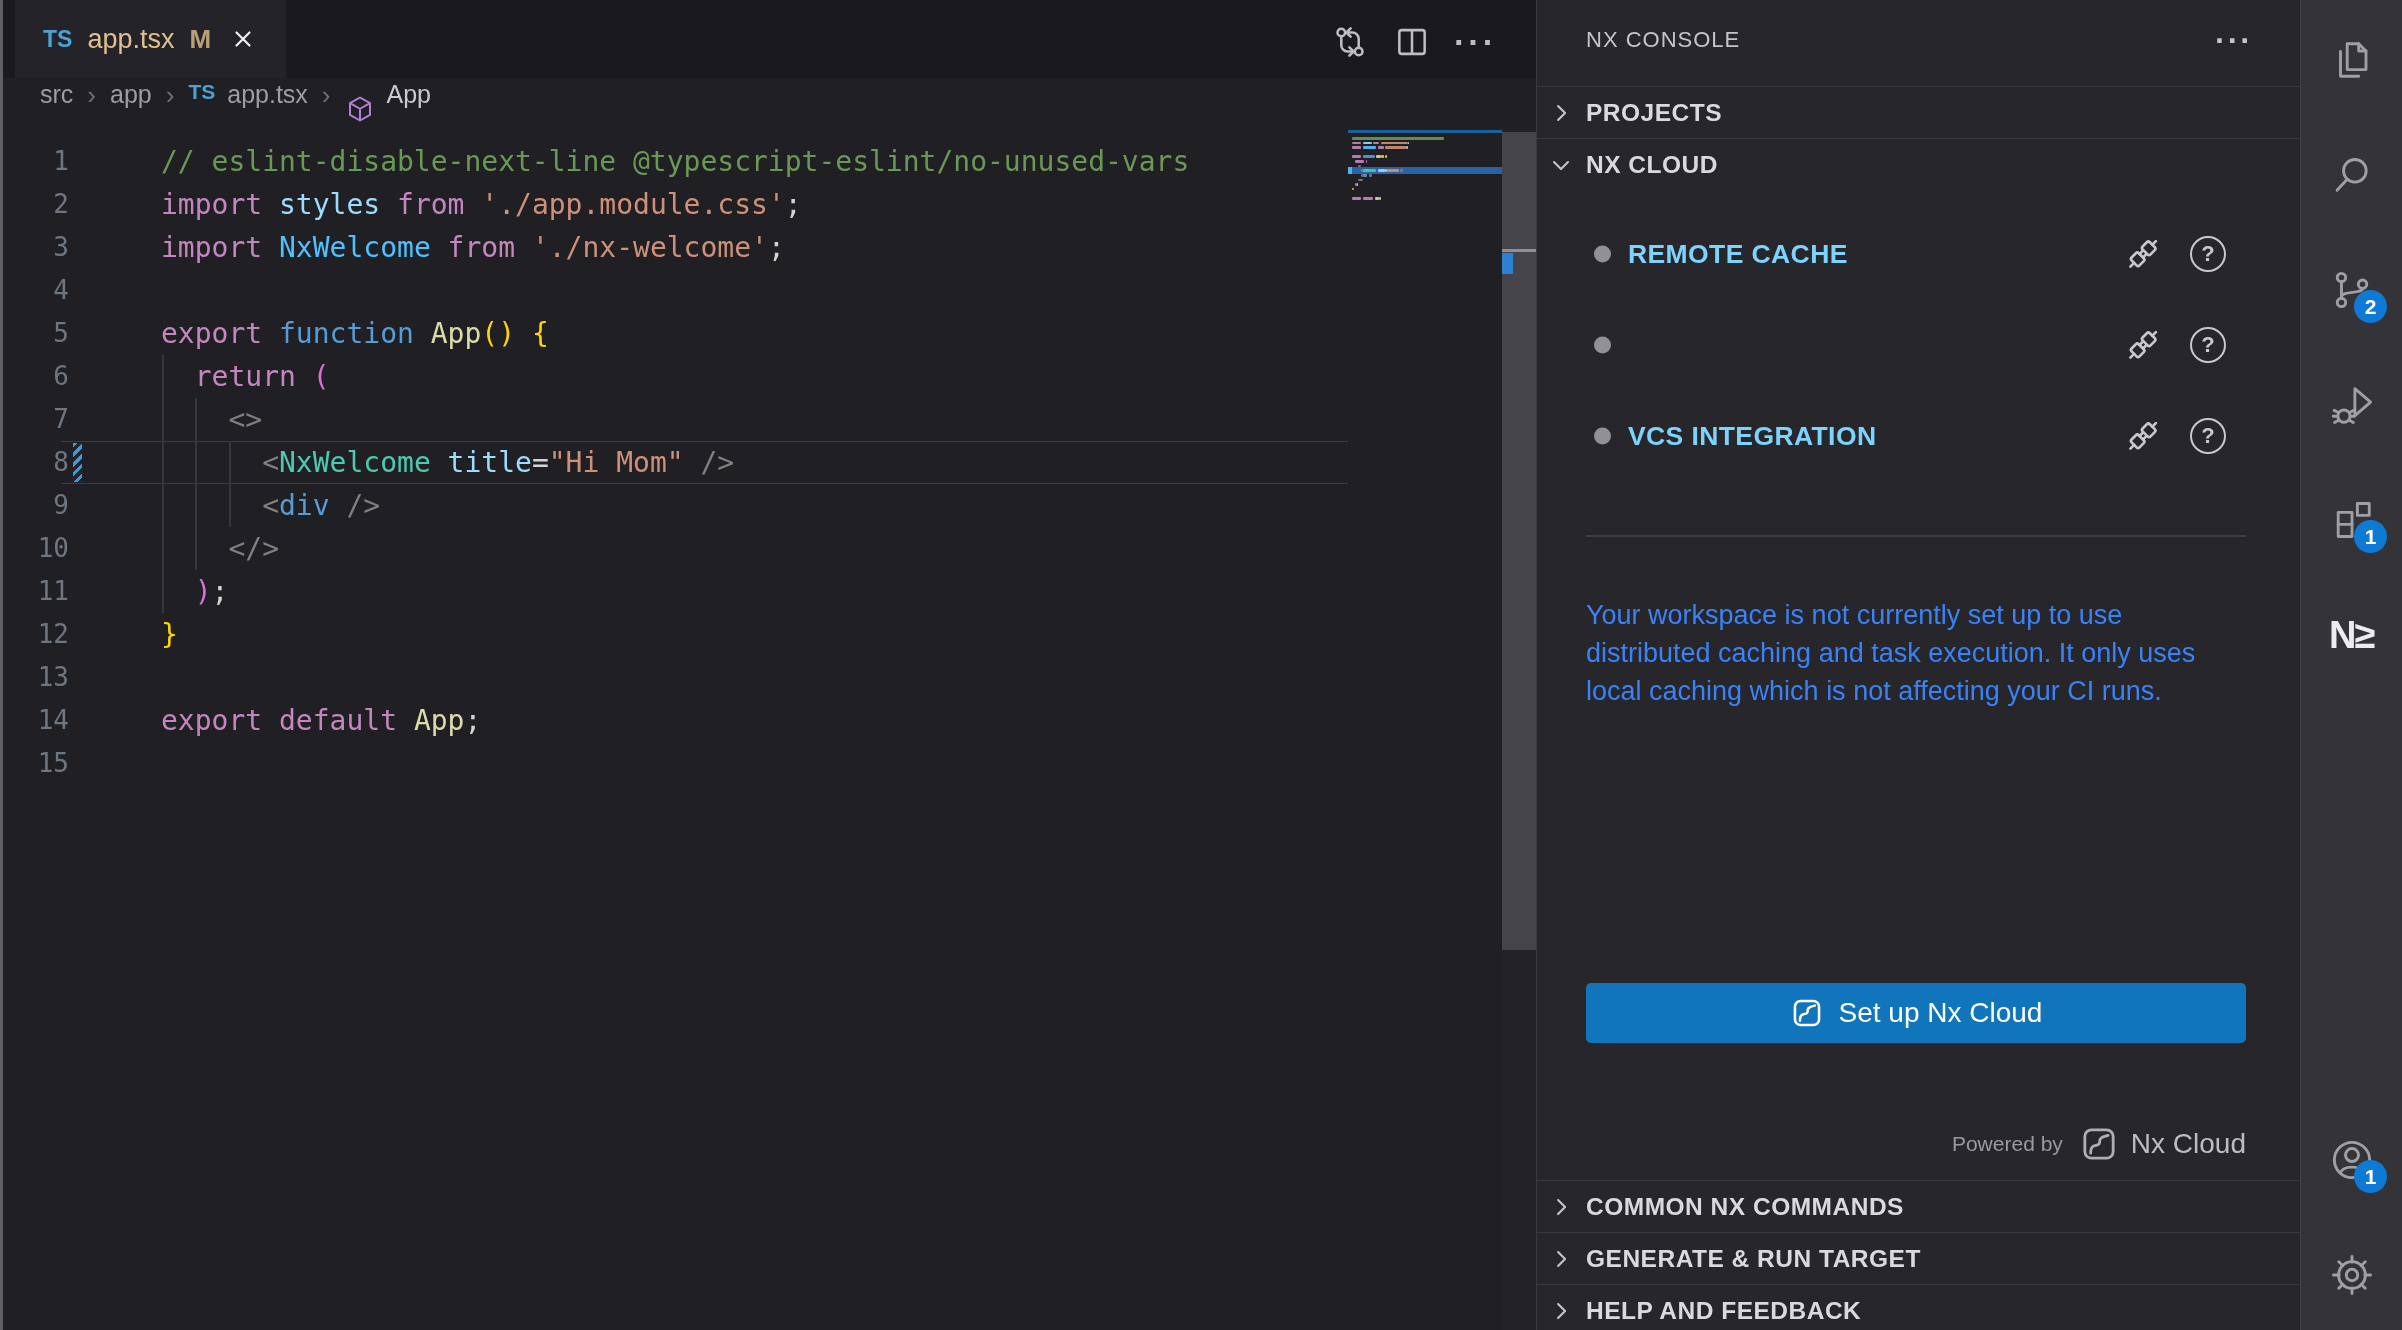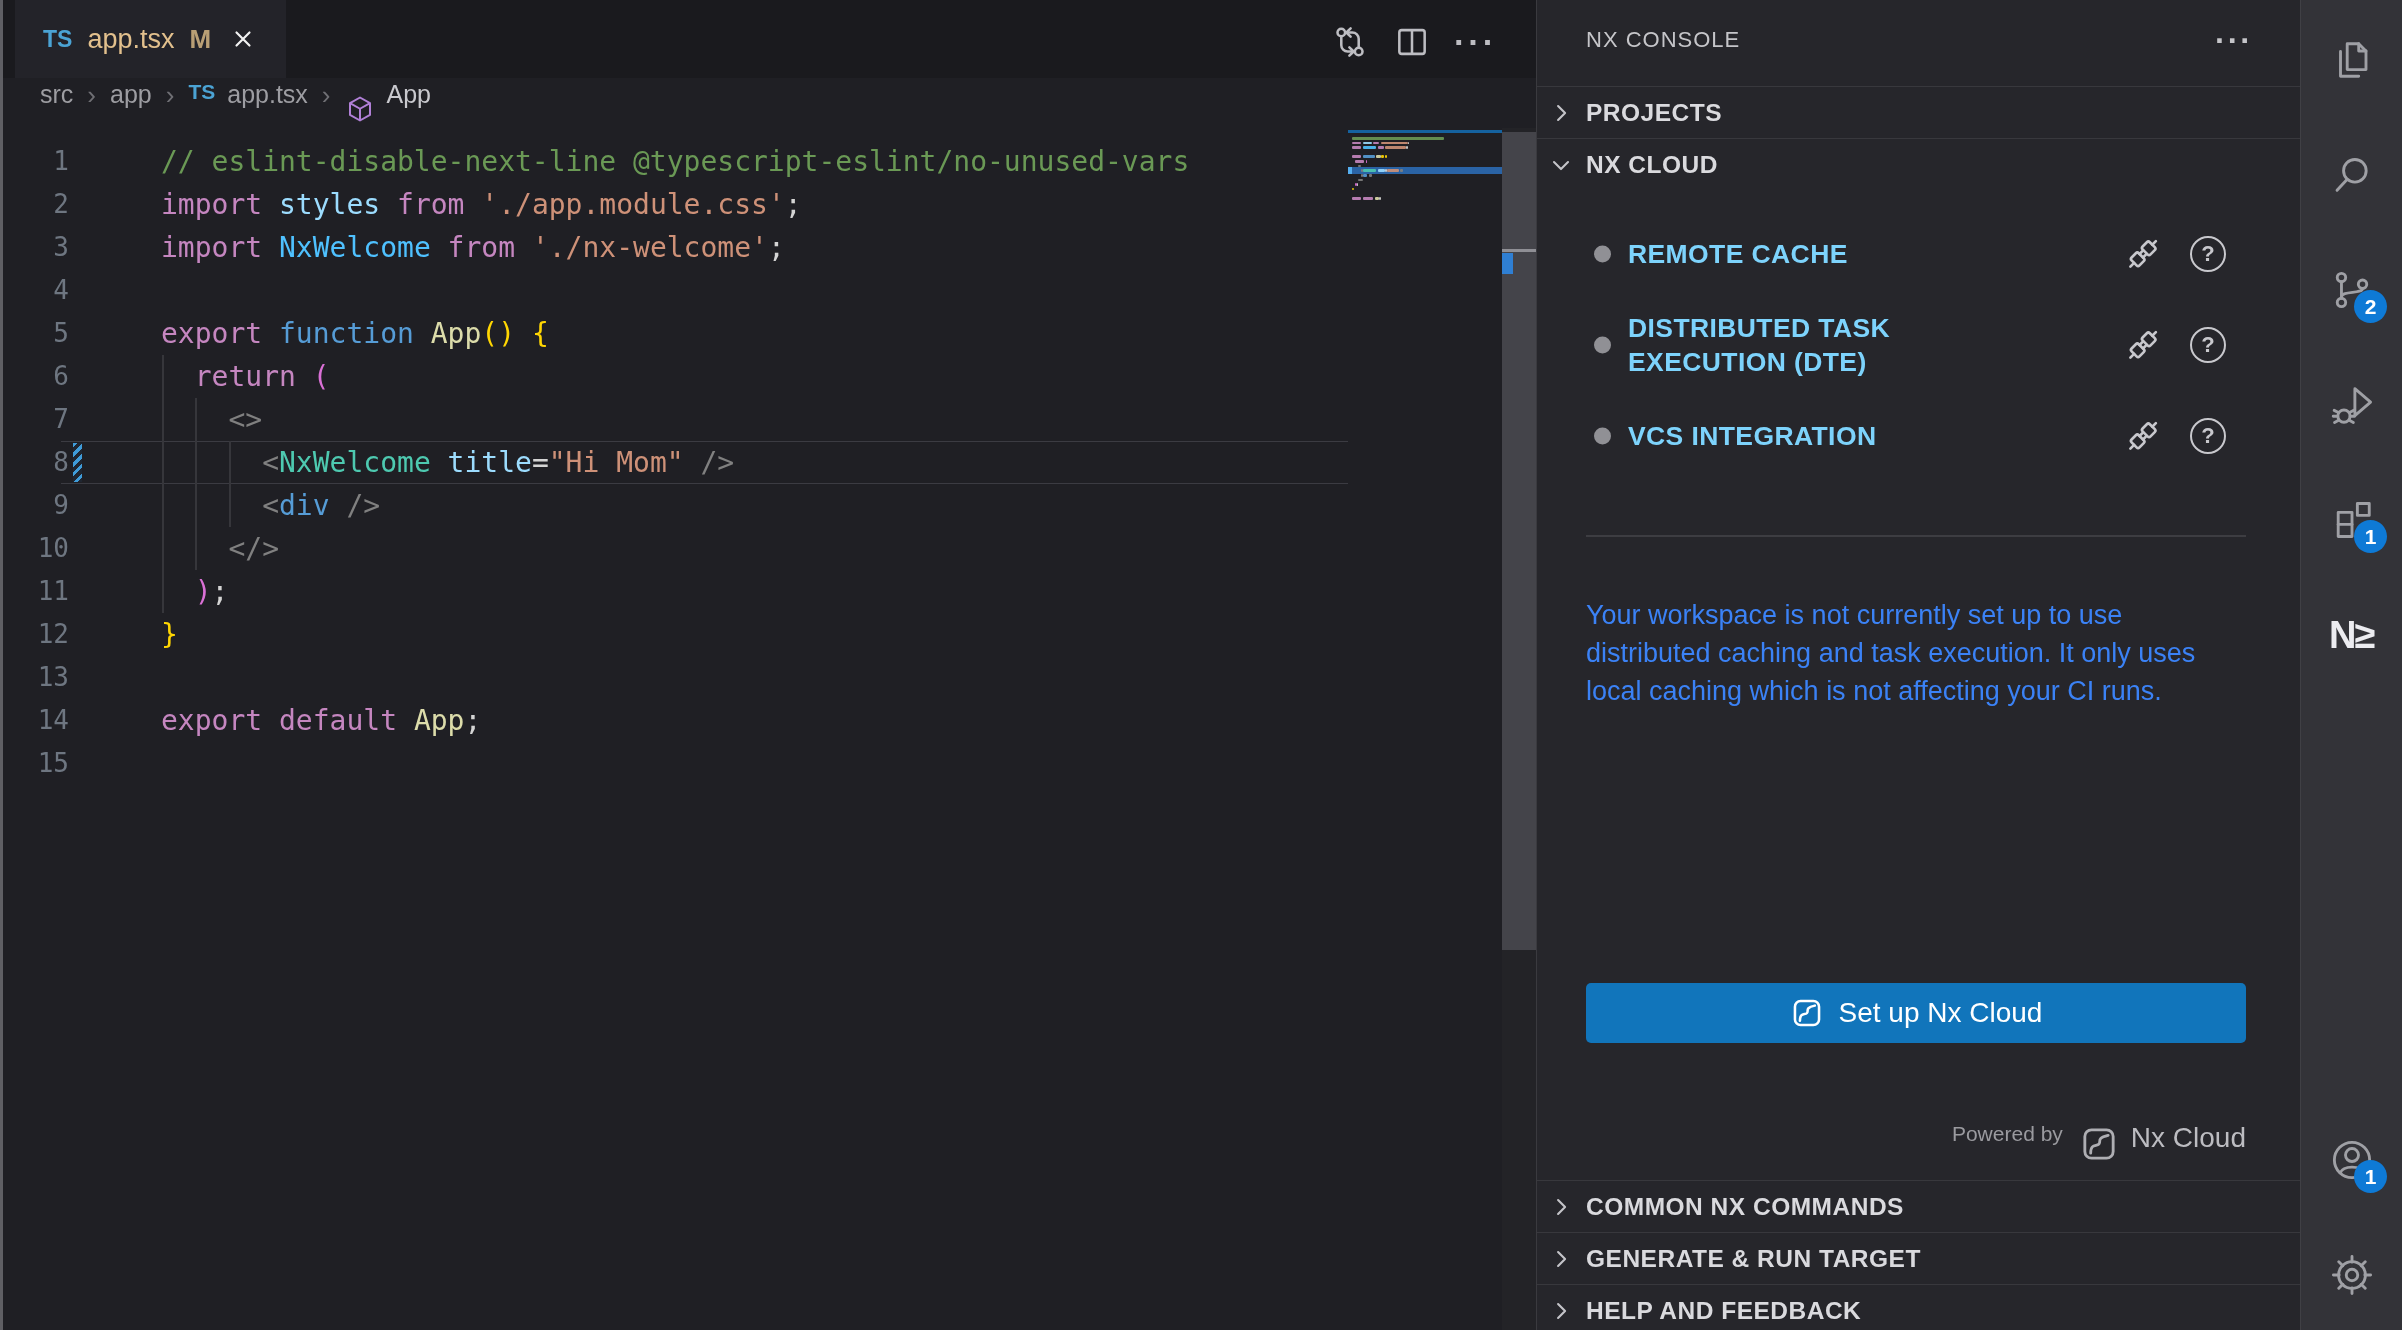--- a/index.html
+++ b/index.html
@@ -69,21 +69,21 @@
            font-size:26.5px;font-weight:700;letter-spacing:.4px;line-height:34px;color:#7dd3fc;}
   .f-connect{position:absolute;left:585px;top:50%;transform:translateY(-50%);width:42px;height:42px;color:#c8c8cd;cursor:pointer;}
   .f-help{position:absolute;left:653px;top:50%;transform:translateY(-50%);width:36px;height:36px;border:2px solid #c8c8cd;
           border-radius:50%;display:flex;align-items:center;justify-content:center;
           font-size:22px;font-weight:700;color:#c8c8cd;box-sizing:border-box;cursor:pointer;}
   .panel-divider{position:absolute;left:49px;width:660px;height:1.5px;background:#3d3d42;}
   .p-para{position:absolute;left:49px;width:660px;font-size:27px;line-height:38px;color:#3b82f6;}
   .setup-btn{position:absolute;left:49px;top:983px;width:660px;height:60px;background:#1175bb;border:none;border-radius:5px;
              display:flex;align-items:center;justify-content:center;gap:15px;color:#fff;font-size:28px;
              font-family:"Liberation Sans",sans-serif;cursor:pointer;}
-  .powered{position:absolute;right:55px;top:1122px;height:44px;display:flex;gap:16px;}
+  .powered{position:absolute;right:55px;top:1122px;height:44px;display:flex;align-items:center;gap:16px;}
   .powered .pb-text{font-size:21px;color:#9a9a9f;}
   .powered .pb-brand{font-size:28px;color:#bcbcc1;margin-left:-4px;}
   .powered .pb-logo{color:#aeaeb3;display:flex;align-items:center;}
 
   
   .activitybar{position:absolute;left:2300px;top:0;width:102px;height:1330px;background:#333338;border-left:1px solid #404045;}
   .ab-item{position:absolute;left:28px;width:46px;height:46px;color:#9fa0a5;cursor:pointer;}
   .ab-item.active{color:#ececf0;}
   .ab-badge{position:absolute;right:-12px;bottom:-10px;width:33px;height:33px;border-radius:50%;background:#0e7ad6;
             color:#fff;font-size:21px;font-weight:700;display:flex;align-items:center;justify-content:center;}
@@ -296,21 +296,20 @@
                 <path d="M10.6 13.4 v-2.9 M13.4 13.4 v-2.9"></path>
                 <rect x="8.8" y="13.4" width="6.4" height="5.8" rx="1.2"></rect>
                 <path d="M12 19.2 v3"></path>
               </g>
             </svg>
           </div>
           <div class="f-help">?</div>
         </div>
         <div class="feature-row">
           <div class="f-dot"></div>
-          <div class="f-label">DISTRIBUTED TASK EXECUTION (DTE)</div>
           <div class="f-connect">
             <svg width="42" height="42" viewBox="0 0 24 24" fill="none" stroke="currentColor" stroke-width="1.5" stroke-linecap="round" stroke-linejoin="round">
               <g transform="rotate(45 12 12)">
                 <path d="M12 1.6 v2.9"></path>
                 <rect x="8.8" y="4.5" width="6.4" height="5.8" rx="1.2"></rect>
                 <path d="M10.6 13.4 v-2.9 M13.4 13.4 v-2.9"></path>
                 <rect x="8.8" y="13.4" width="6.4" height="5.8" rx="1.2"></rect>
                 <path d="M12 19.2 v3"></path>
               </g>
             </svg>

